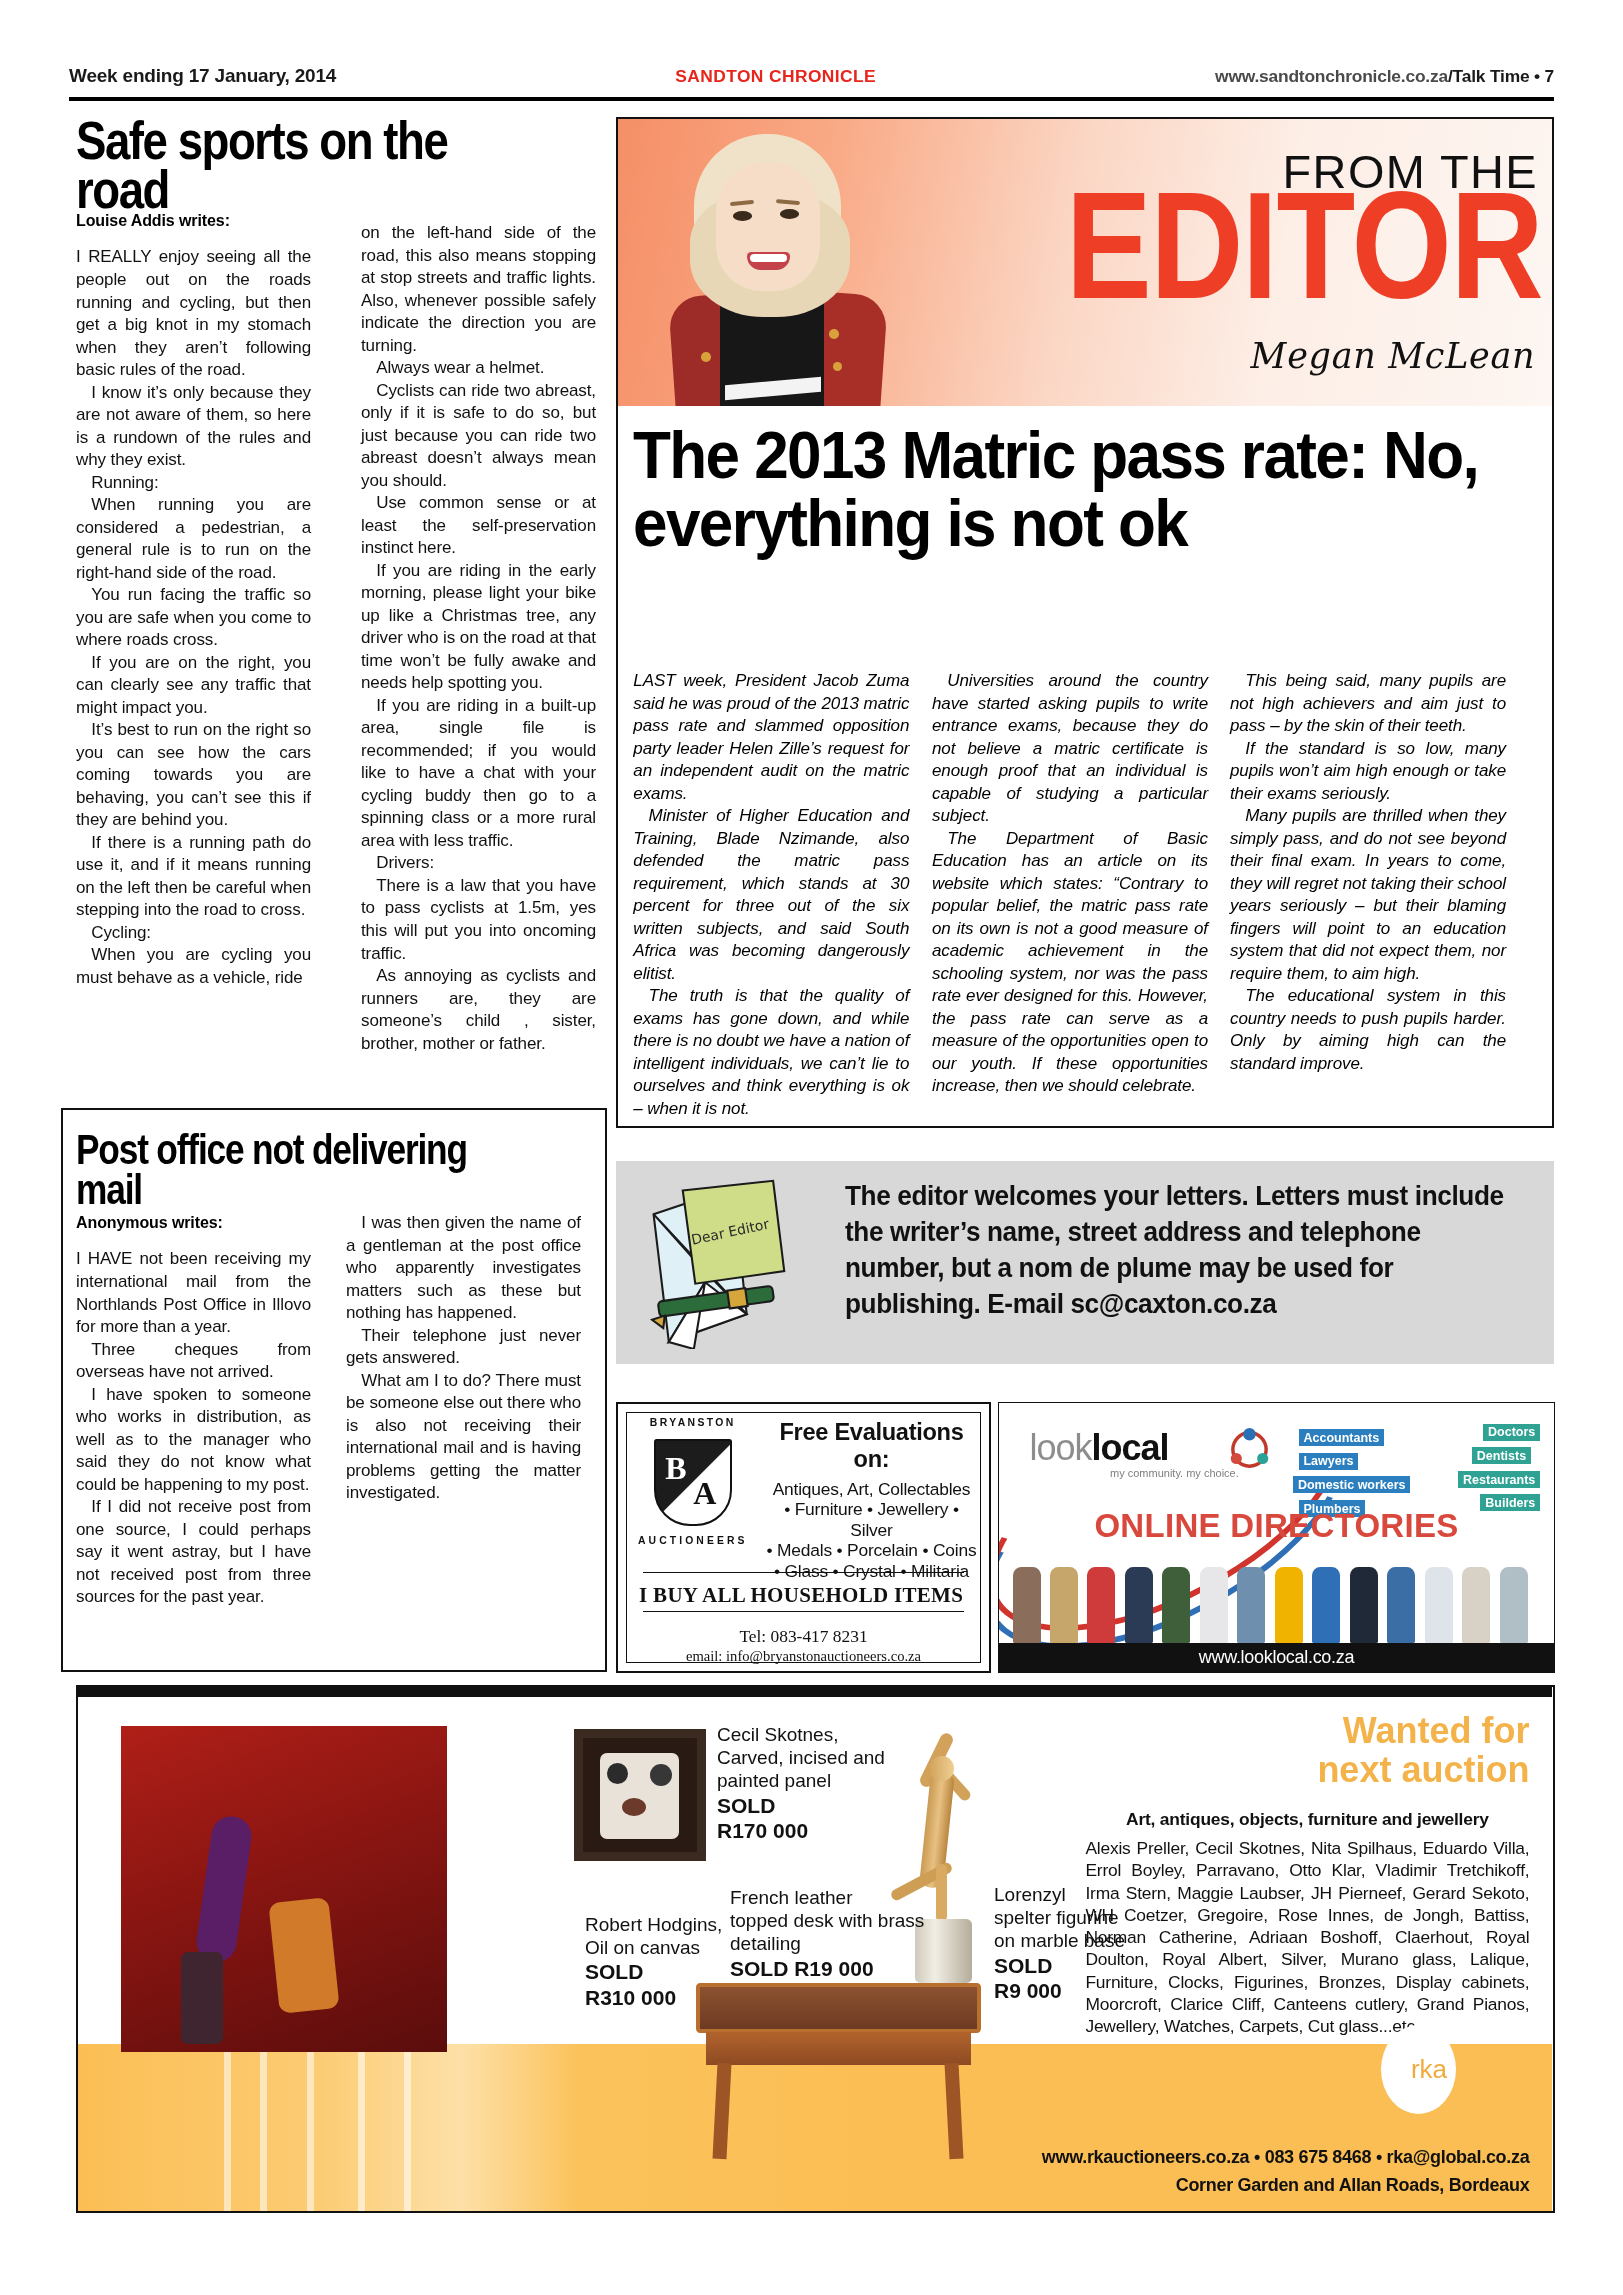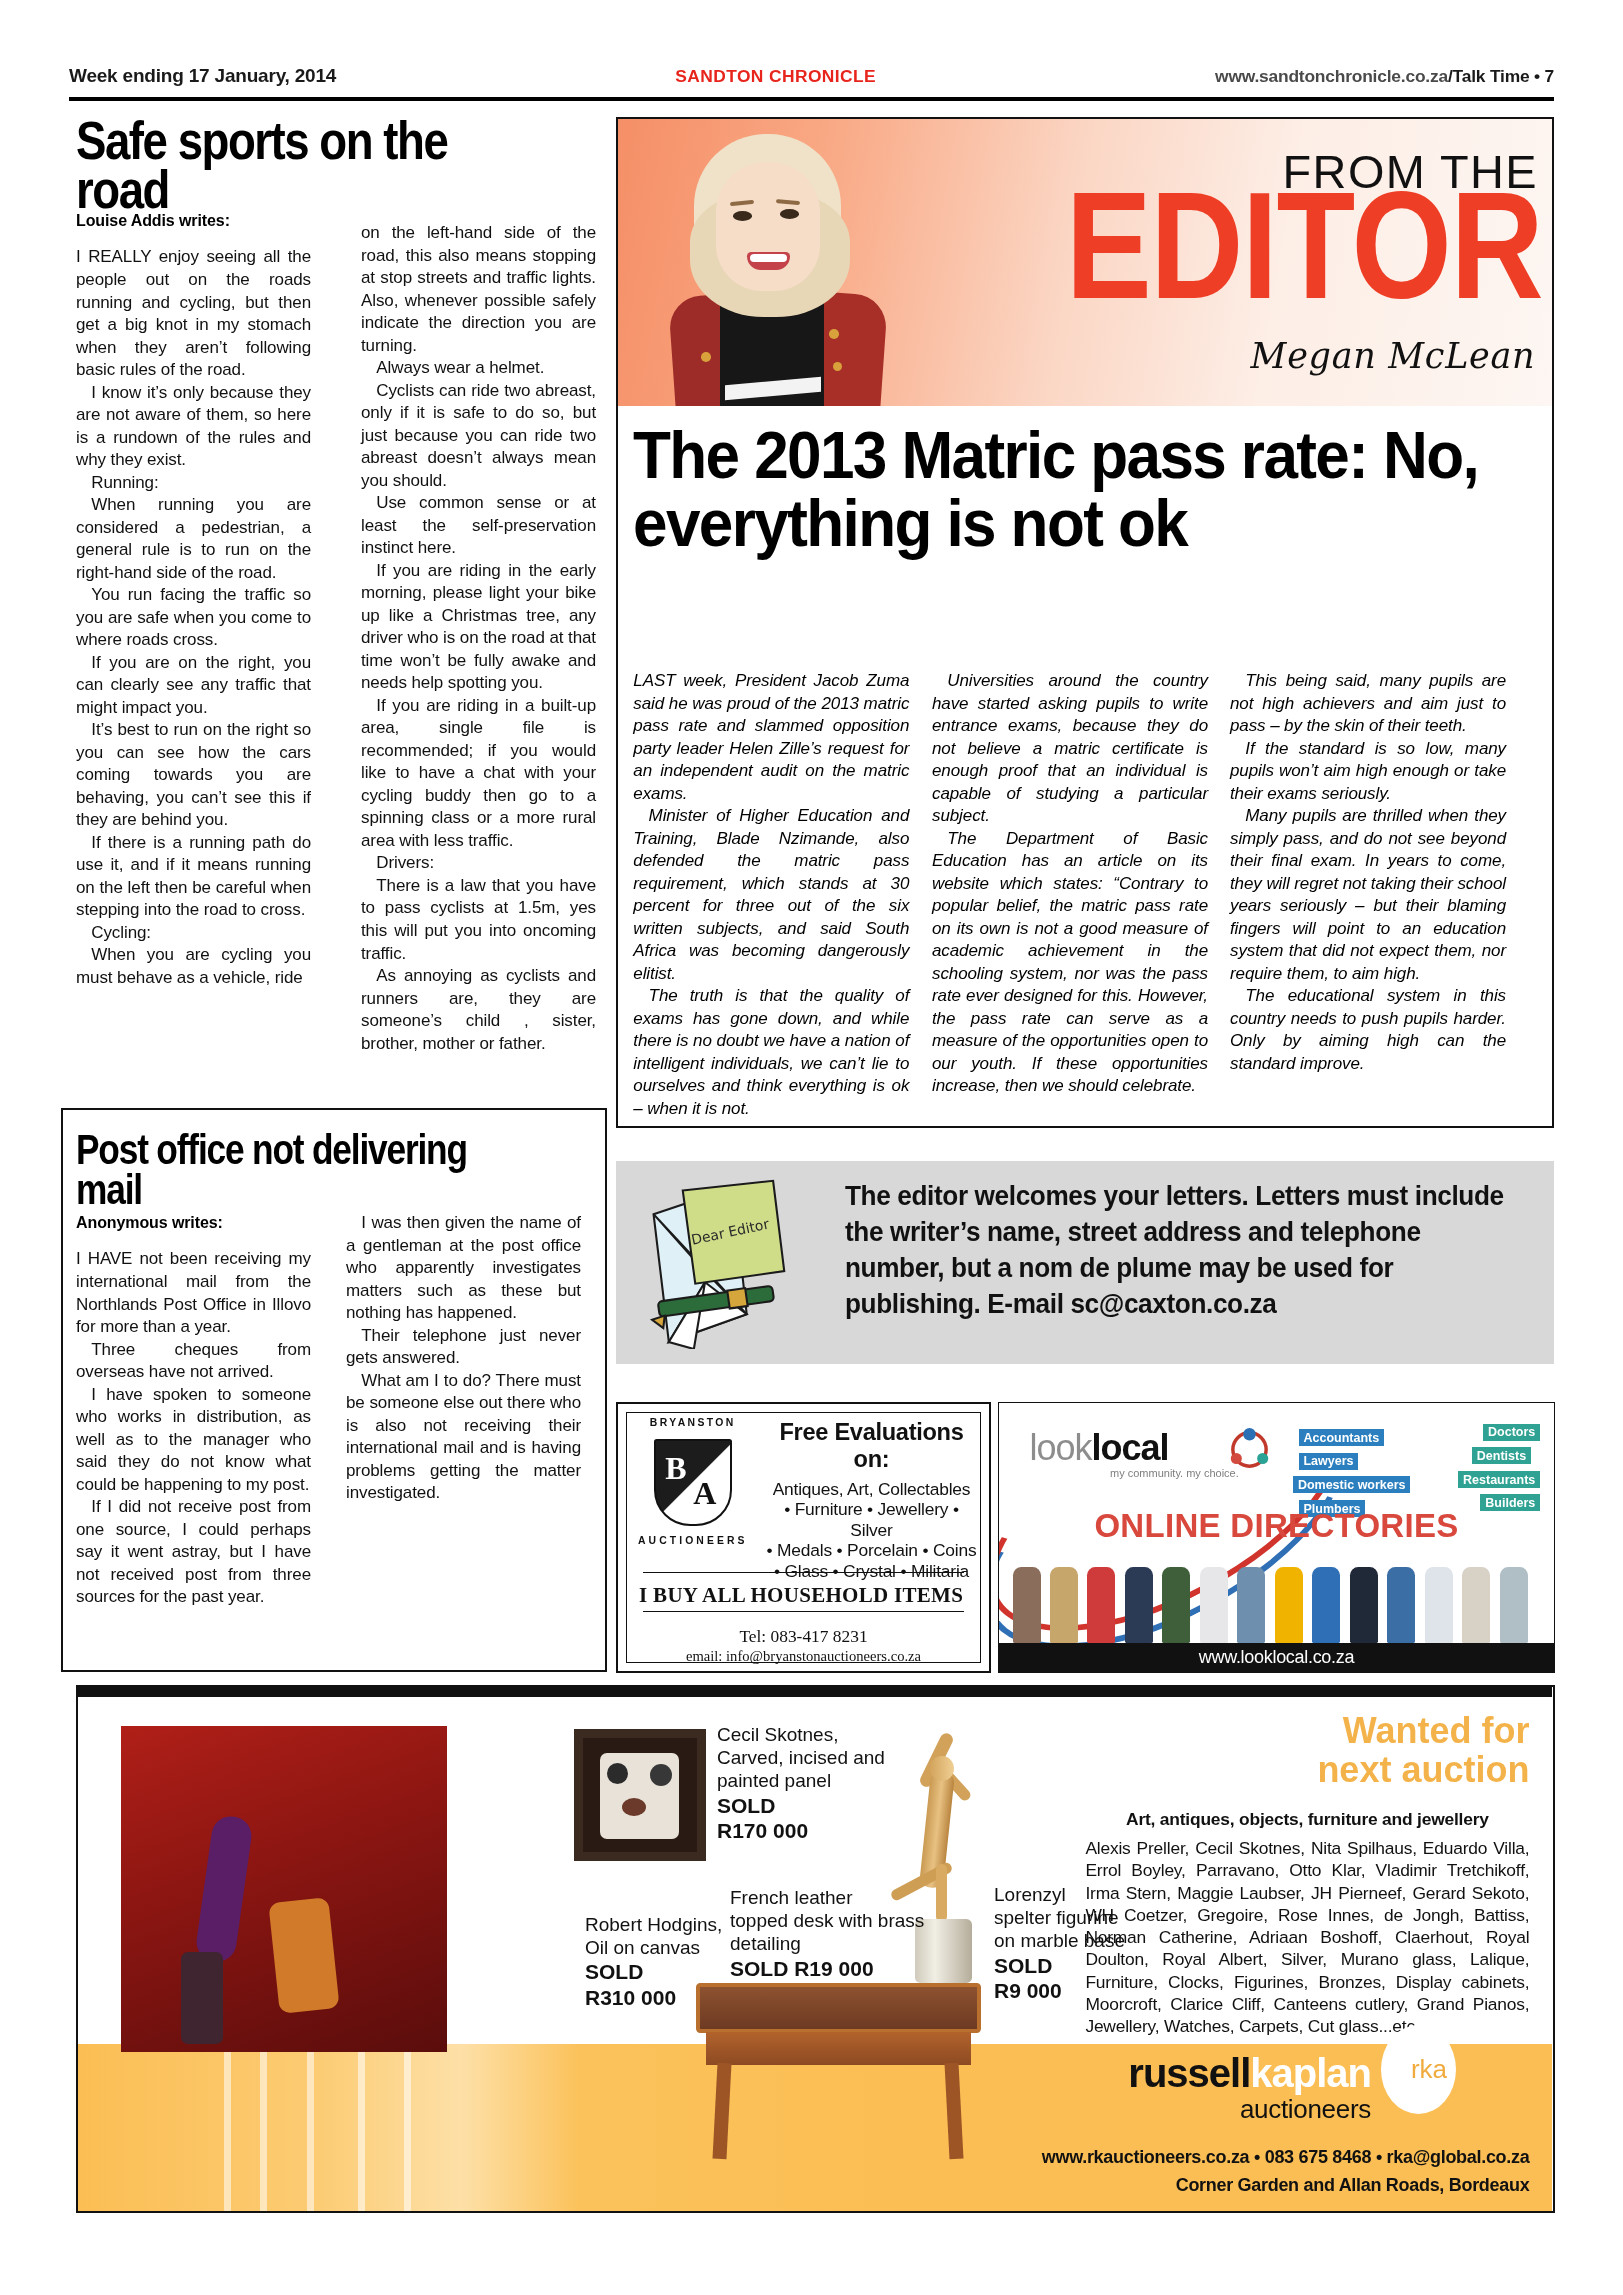--- a/index.html
+++ b/index.html
@@ -549,24 +549,20 @@
     <div class="rk-cap rk-cap-fl"><div>French leather</div><div>topped desk with brass detailing</div><b>SOLD R19 000</b></div>
     <div class="rk-cap rk-cap-lz"><div>Lorenzyl</div><div>spelter figurine on marble base</div><b>SOLD</b><b style="display: block;">R9 000</b></div>
 
     <div class="rk-wanted">
       <div>Wanted for</div>
       <div>next auction</div>
     </div>
     <div class="rk-sub">Art, antiques, objects, furniture and jewellery</div>
     <div class="rk-names">Alexis Preller, Cecil Skotnes, Nita Spilhaus, Eduardo Villa, Errol Boyley, Parravano, Otto Klar, Vladimir Tretchikoff, Irma Stern, Maggie Laubser, JH Pierneef, Gerard Sekoto, WH Coetzer, Gregoire, Rose Innes, de Jongh, Battiss, Norman Catherine, Adriaan Boshoff, Claerhout, Royal Doulton, Royal Albert, Silver, Murano glass, Lalique, Furniture, Clocks, Figurines, Bronzes, Display cabinets, Moorcroft, Clarice Cliff, Canteens cutlery, Grand Pianos, Jewellery, Watches, Carpets, Cut glass...etc.</div>
 
-    <div class="rk-logo">
-      <div class="rk-l1"><span class="r">russell</span><span class="k">kaplan</span></div>
-      <div class="rk-l2">auctioneers</div>
-    </div>
     <div class="rk-oval"></div>
     <div class="rk-rka">rka</div>
     <div class="rk-contact">www.rkauctioneers.co.za  •  083 675 8468  •  rka@global.co.za</div>
     <div class="rk-addr">Corner Garden and Allan Roads, Bordeaux</div>
   </div>
 
 </div>
 
 
 </body></html>

